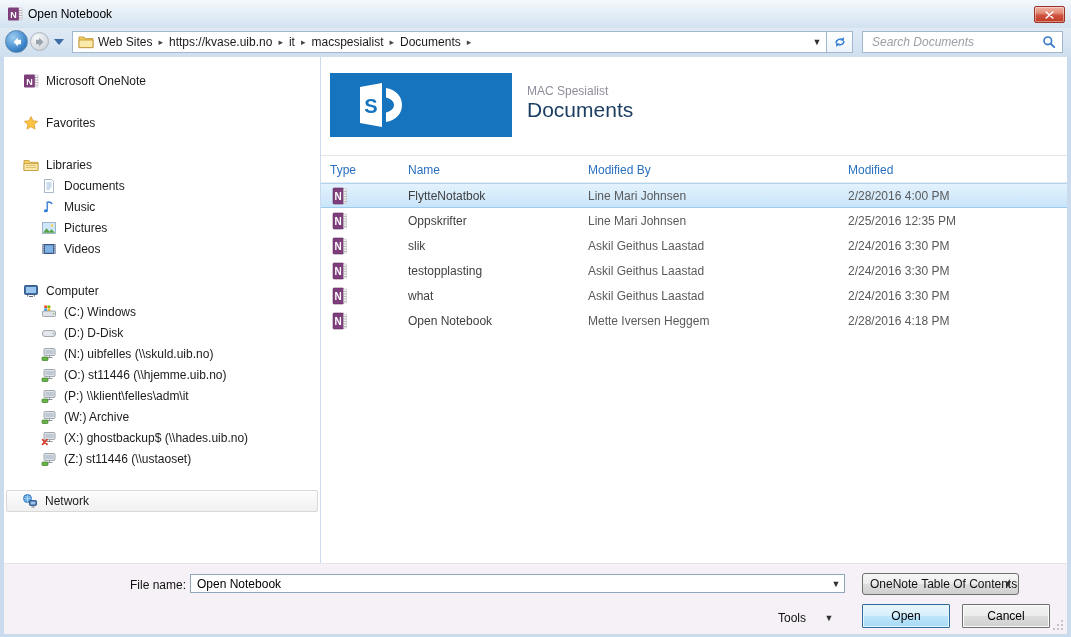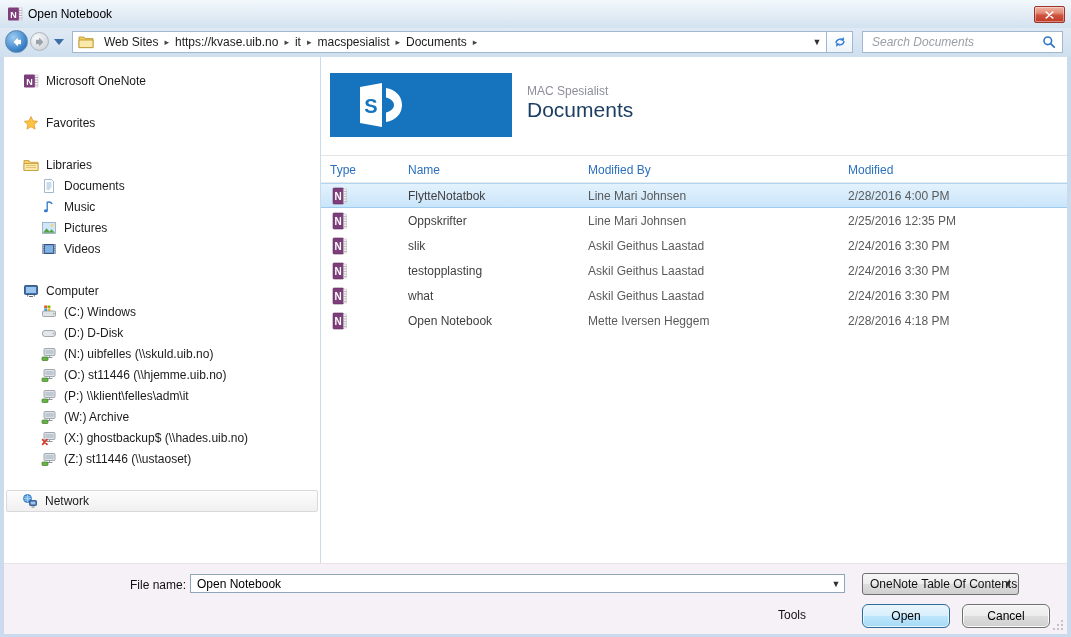--- a/index.html
+++ b/index.html
@@ -26,21 +26,21 @@
     background:radial-gradient(circle at 35% 30%,#9ecdf2,#4189cc 60%,#1d5b9e);
     border:1px solid #5c87ae;box-sizing:border-box;display:grid;place-items:center;cursor:pointer;}
   .nav-fwd{position:absolute;left:30px;top:4px;width:19px;height:19px;border-radius:50%;
     background:radial-gradient(circle at 35% 30%,#f7f9fa,#dadfe4 60%,#c2c8ce);
     border:1px solid #aeb6bd;box-sizing:border-box;display:grid;place-items:center;cursor:pointer;}
   .nav-chevron{position:absolute;left:54px;top:11px;width:0;height:0;cursor:pointer;
     border-left:5px solid transparent;border-right:5px solid transparent;border-top:6px solid #3a6ea5;}
   .addr{position:absolute;left:72px;top:3px;width:755px;height:22px;box-sizing:border-box;
     background:#fff;border:1px solid #a0b7cd;display:flex;align-items:center;}
   .addr .ic{margin-left:5px;}
-  .crumbs{display:flex;align-items:center;height:100%;padding-left:6px;}
+  .crumbs{display:flex;align-items:center;height:100%;}
   .crumb{padding:0 4px;line-height:20px;cursor:pointer;white-space:nowrap;}
   .crumb-sep{font-size:9px;color:#444;padding:0 2px;}
   .addr-drop{margin-left:auto;width:18px;text-align:center;color:#303030;font-size:9px;cursor:pointer;}
   .refresh-btn{position:absolute;left:827px;top:3px;width:26px;height:22px;box-sizing:border-box;
     background:linear-gradient(#ffffff,#eef4fa);border:1px solid #a0b7cd;border-left:none;
     display:grid;place-items:center;cursor:pointer;}
   .search{position:absolute;left:862px;top:3px;width:201px;height:22px;box-sizing:border-box;
     background:#fff;border:1px solid #a0b7cd;display:flex;align-items:center;}
   .search input{flex:1;border:none;outline:none;background:transparent;margin-left:7px;
     font:12px "Liberation Sans",sans-serif;color:#c2410c;}
@@ -83,23 +83,23 @@
   .fn-combo{position:absolute;left:186px;top:10px;width:655px;height:19px;box-sizing:border-box;
     background:#fff;border:1px solid #8fa6ba;display:flex;align-items:center;}
   .fn-combo input{flex:1;border:none;outline:none;margin-left:4px;
     font:12px "Liberation Sans",sans-serif;color:#000;background:transparent;}
   .combo-arrow{width:16px;text-align:center;color:#303030;font-size:9px;cursor:pointer;}
   .ft-select{position:absolute;left:858px;top:9px;width:157px;height:22px;box-sizing:border-box;
     border:1px solid #707070;border-radius:3px;cursor:pointer;
     background:linear-gradient(#f7f7f7,#ececec 48%,#dedede 52%,#cfcfcf);
     display:flex;align-items:center;padding:0 16px 0 7px;overflow:hidden;white-space:nowrap;color:#111;}
   .ft-select .combo-arrow{position:absolute;right:2px;}
-  .tools{position:absolute;left:774px;top:44px;height:20px;display:flex;align-items:center;gap:15px;cursor:pointer;color:#111;flex-direction:column;}
+  .tools{position:absolute;left:774px;top:44px;height:20px;display:flex;align-items:center;gap:15px;cursor:pointer;color:#111;}
   .tools .combo-arrow{font-size:9px;color:#303030;}
-  .btn{position:absolute;top:40px;width:88px;height:24px;box-sizing:border-box;border-radius:6px;
+  .btn{position:absolute;top:40px;width:88px;height:24px;box-sizing:border-box;border-radius:1px;
     display:grid;place-items:center;cursor:pointer;color:#000;font-size:12px;}
   .btn-open{left:858px;border:1px solid #2f6c99;
     background:linear-gradient(#eaf6fd,#d7effc 48%,#bde6fd 52%,#a6d9f4);
     box-shadow:inset 0 0 0 1px #e6f4fc;}
   .btn-cancel{left:958px;border:1px solid #707070;
     background:linear-gradient(#f4f4f4,#ececec 48%,#dddddd 52%,#cfcfcf);
     box-shadow:inset 0 0 0 1px #fbfbfb;}
   .grip{position:absolute;right:3px;bottom:3px;width:12px;height:12px;}
 </style>
 </head>

